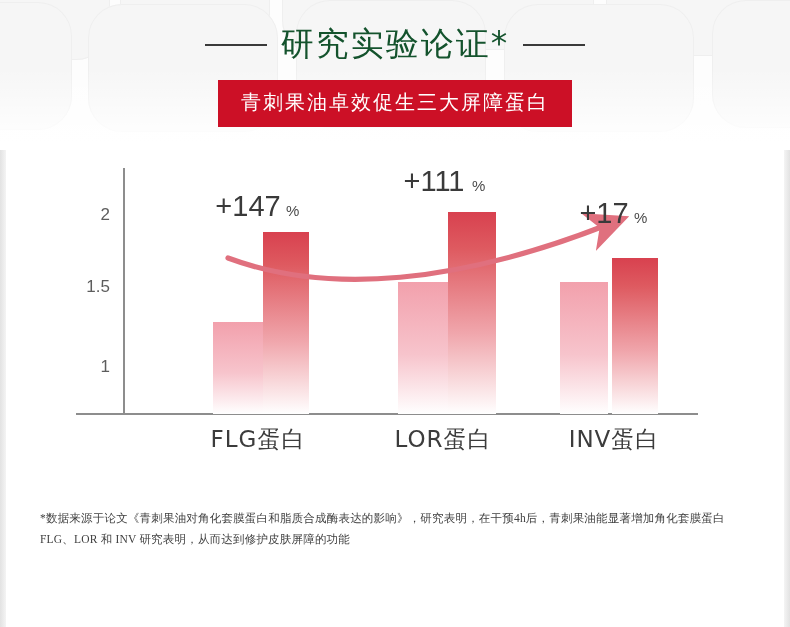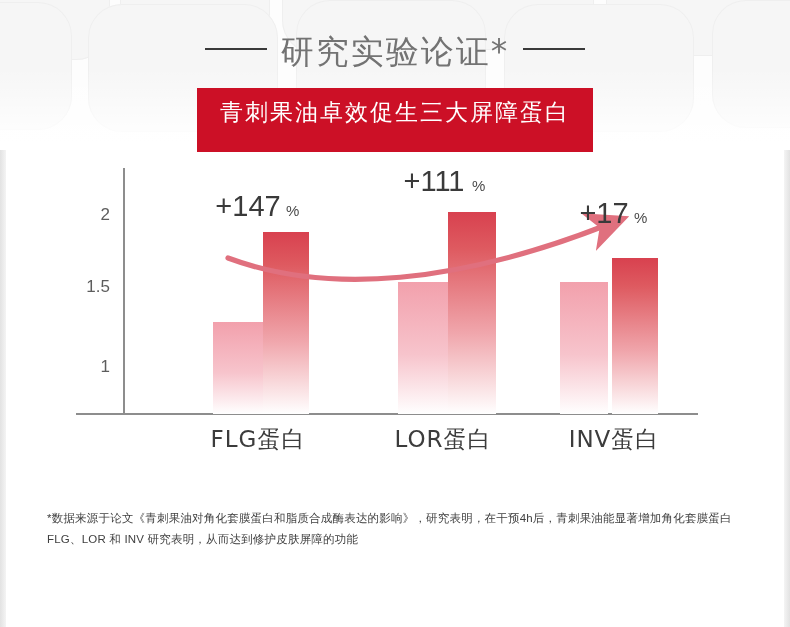--- a/index.html
+++ b/index.html
@@ -72,37 +72,36 @@
     gap: 14px;
   }
   .rule {
     width: 62px;
     height: 2px;
     background: #3a3a3a;
   }
   #headline {
     font-size: 33px;
     letter-spacing: 2px;
-    color: #737373;
+    color: #14532d;
     font-weight: 400;
     white-space: nowrap;
     font-family: "DejaVu Sans", "Liberation Sans", sans-serif;
-    margin-top: 8px;
   }
   #banner-wrap {
     margin-top: 13px;
     display: flex;
     justify-content: center;
   }
   #banner {
     background: #cc1026;
     color: #ffffff;
-    font-size: 23px;
+    font-size: 20px;
     letter-spacing: 2px;
-    padding: 9px 23px 24px 23px;
+    padding: 9px 23px 11px 23px;
     font-family: Liberation Serif, serif;
     white-space: nowrap;
   }
 
   
   #chart {
     position: absolute;
     left: 0;
     top: 150px;
     width: 790px;
@@ -133,27 +132,27 @@
   }
   .pct-unit {
     font-size: 15px;
     fill: #4b4b4b;
     font-family: "Liberation Sans", sans-serif;
   }
 
   
   #footnote {
     position: absolute;
-    left: 47px;
+    left: 40px;
     top: 508px;
     width: 700px;
     font-size: 11.5px;
     line-height: 21px;
     color: #3f3f3f;
-    font-family: Liberation Sans, sans-serif;
+    font-family: Liberation Serif, serif;
     letter-spacing: .2px;
   }
   #footnote div { white-space: nowrap; }
 </style>
 </head>
 <body>
 
 <div id="page">
 
   <div class="edge-strip left"></div>

